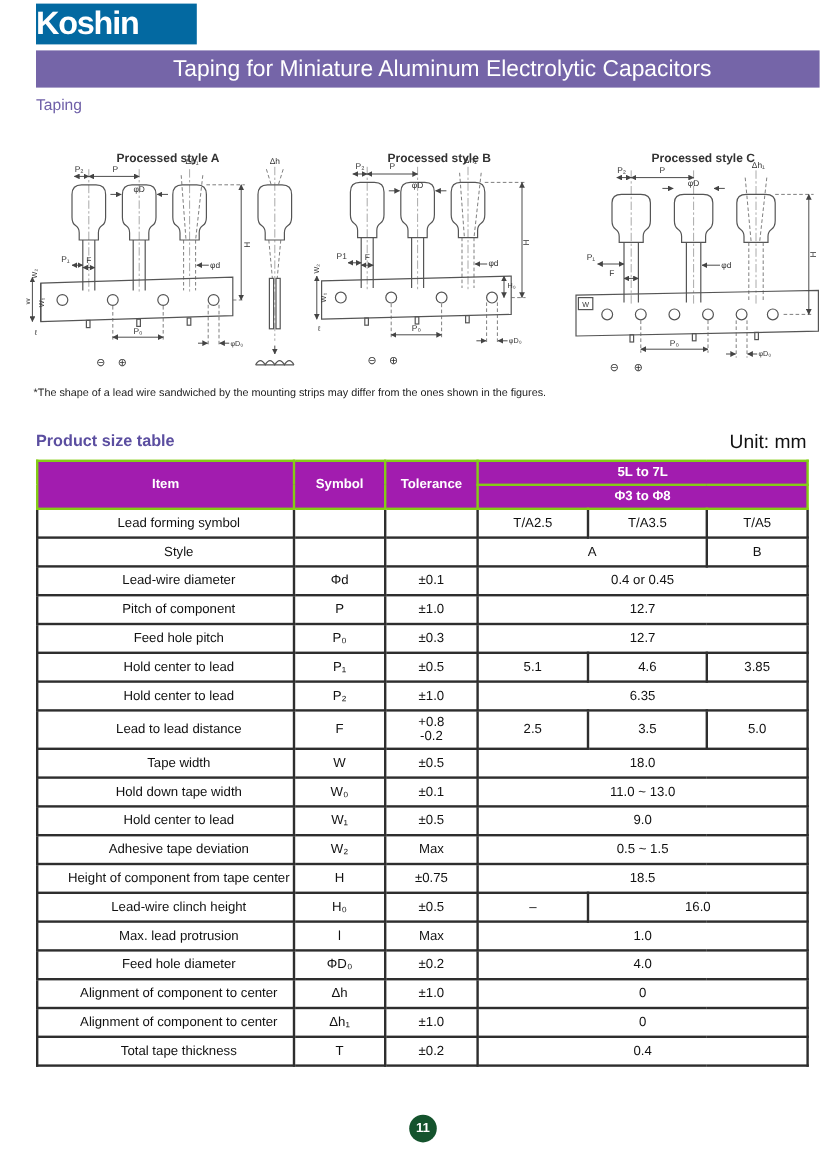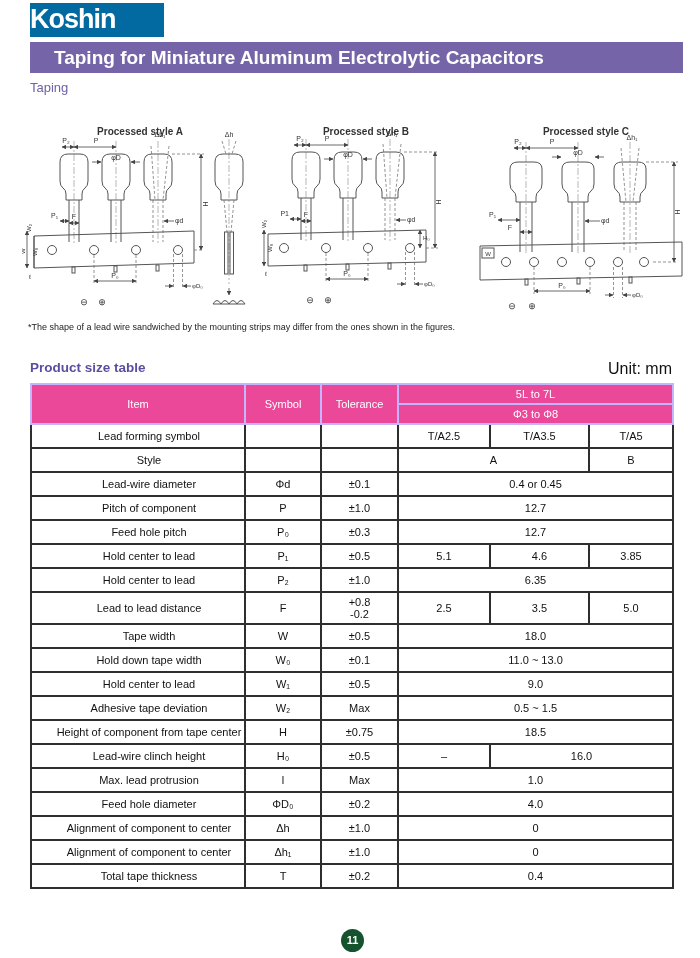--- a/index.html
+++ b/index.html
@@ -1,21 +1,21 @@
 <!DOCTYPE html>
 <html><head>
 <meta charset="utf-8">
 <style>
   * { margin:0; padding:0; box-sizing:border-box; }
   html,body { width:700px; height:958px; background:#fff; font-family:"Liberation Sans",sans-serif; position:relative; overflow:hidden; }
 
   .logo-block { position:absolute; left:30px; top:3px; width:134px; height:34px; background:#0369a1;
     color:#fff; font-size:27px; font-weight:bold; letter-spacing:-1px; line-height:33px; }
   .title-bar { position:absolute; left:30px; top:42px; width:653px; height:31px; background:#7565a8;
-    color:#fff; font-size:19px; font-weight:bold; line-height:31px; padding-left:24px; }
+    color:#fff; font-size:19px; font-weight:normal; line-height:31px; padding-left:24px;text-align:center; }
   .subtitle { position:absolute; left:30px; top:80px; color:#6f60a8; font-size:13px; line-height:16px; }
 
   .diag { position:absolute; top:124px; }
   .diag svg { display:block; }
   .diag text { fill:#333; font-family:"Liberation Sans",sans-serif; }
   .dtitle { font-size:10px; font-weight:bold; }
   .dim { stroke:#444; stroke-width:0.8; fill:none; }
   .draw { stroke:#555; stroke-width:1; fill:none; }
   .cl { stroke:#888; stroke-width:0.6; fill:none; stroke-dasharray:7 2 2 2; }
   .dash { stroke:#666; stroke-width:0.7; fill:none; stroke-dasharray:3 2; }
@@ -24,21 +24,21 @@
   .pol { font-size:9px; fill:#555; }
 
   .footnote { position:absolute; left:28px; top:322px; font-size:9px; color:#222; }
 
   .table-head-row { position:absolute; left:30px; top:360px; width:642px; }
   .table-heading { color:#5b4ea0; font-size:13.5px; font-weight:bold; float:left; }
   .unit { float:right; font-size:16px; color:#111; }
 
   table.product { position:absolute; left:30px; top:383px; width:642px; border-collapse:collapse; table-layout:fixed;
     border:2px solid #2e2e2e; }
-  table.product th { background:#ec4899; color:#fff; font-size:11px; font-weight:normal; border:2px solid #c4b5fd; height:20px; }
+  table.product th { background:#a21caf; color:#fff; font-size:11px; font-weight:bold; border:2px solid #84cc16; height:20px; }
   table.product thead { border:2px solid #2e2e2e; }
   table.product td { border:2px solid #2e2e2e; font-size:11px; color:#111; text-align:center; height:24px; padding:1px 2px; }
   table.product td.item-cell { text-align:center; padding-left:24px; }
   table.product td.tol-cell { white-space:pre-line; line-height:1.1; }
   table.product tr.tall td { height:32px; }
 
   .page-num { position:absolute; left:341px; top:929px; width:23px; height:23px; border-radius:50%;
     background:#14532d; color:#fff; font-size:11px; font-weight:bold; text-align:center; line-height:23px; }
 </style>
 </head>

